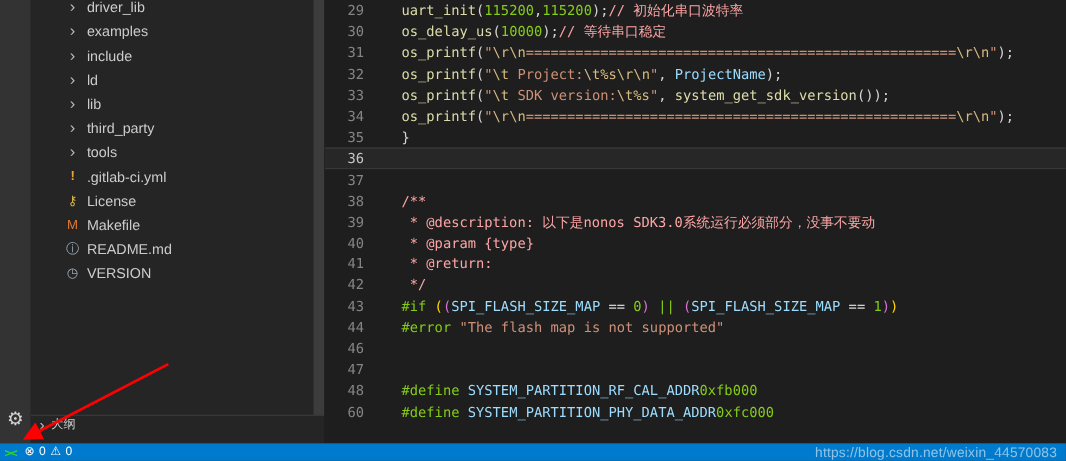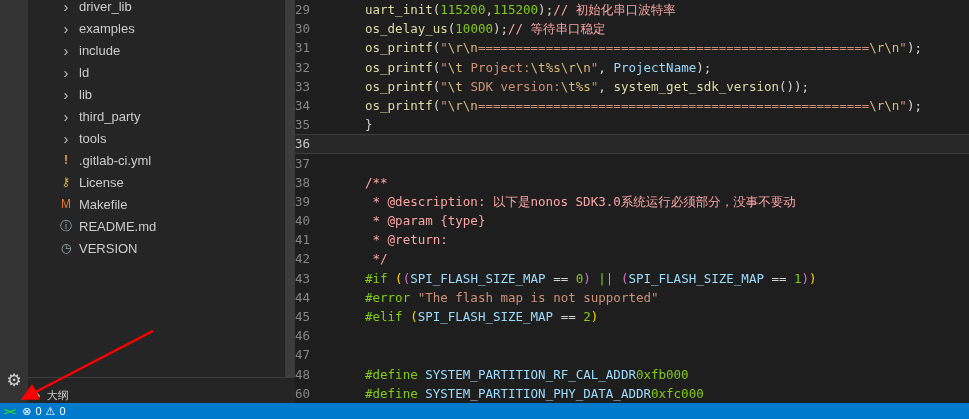--- a/index.html
+++ b/index.html
@@ -13,31 +13,31 @@
     justify-content:flex-end;align-items:center;padding-bottom:14px}
   .gear{color:#d4d4d4;font-size:17px;line-height:1;cursor:pointer}
 
   
   .sidebar{width:267px;background:#252526;flex:none;position:relative;display:flex;flex-direction:column;overflow:hidden}
   .tree{flex:1;overflow:hidden;margin-top:-5px}
   .trow{height:22px;display:flex;align-items:center;padding-left:30px;color:#cccccc;font-size:13px;cursor:pointer;white-space:nowrap}
   .ticon{width:16px;flex:none;display:inline-flex;justify-content:center;margin-right:5px;font-size:12px;line-height:1}
   .ticon.chev{font-size:15px;color:#bfbfbf;font-weight:400}
   .ticon.gitlab{font-weight:bold}
-  .outline{height:26px;flex:none;border-top:1px solid #3c3c3c;display:flex;align-items:flex-end;
+  .outline{height:26px;flex:none;border-top:1px solid #3c3c3c;display:flex;align-items:flex-start;
     padding-left:8px;color:#cccccc;font-size:11px;cursor:pointer}
   .outline .ochev{color:#bfbfbf;font-size:14px;margin-right:6px}
   .sidebar-scrollbar{position:absolute;right:0;top:0;width:10px;height:calc(100% - 26px);
     background:rgba(121,121,121,0.28)}
 
   
   .editor{flex:1;background:#1e1e1e;overflow:hidden;position:relative}
   .cline{display:flex;height:19.2px;line-height:19.2px;white-space:pre;
     font-family:"DejaVu Sans Mono","Liberation Mono",monospace;font-size:12.5px;cursor:text}
-  .lnum{width:57px;flex:none;text-align:left;color:#858585}
+  .lnum{width:57px;flex:none;text-align:center;color:#858585}
   .ltext{padding-left:13px;color:#d4d4d4}
   .cline.current{background:rgba(255,255,255,0.045);
     box-shadow:inset 0 1px 0 rgba(255,255,255,0.10), inset 0 -1px 0 rgba(255,255,255,0.10)}
   .cline.current .lnum{color:#c6c6c6}
 
   .tk-d{color:#d4d4d4}
   .tk-fn{color:#dcdcaa}
   .tk-n{color:#84cc16}
   .tk-s{color:#ce9178}
   .tk-e{color:#d7ba7d}
@@ -139,37 +139,37 @@
           <div class="cline"><span class="lnum">35</span><span class="ltext"><span class="tk-d">}</span></span></div>
           <div class="cline current"><span class="lnum">36</span><span class="ltext"></span></div>
           <div class="cline"><span class="lnum">37</span><span class="ltext"></span></div>
           <div class="cline"><span class="lnum">38</span><span class="ltext"><span class="tk-c">/**</span></span></div>
           <div class="cline"><span class="lnum">39</span><span class="ltext"><span class="tk-c"> * @description: 以下是nonos SDK3.0系统运行必须部分，没事不要动</span></span></div>
           <div class="cline"><span class="lnum">40</span><span class="ltext"><span class="tk-c"> * @param {type}</span></span></div>
           <div class="cline"><span class="lnum">41</span><span class="ltext"><span class="tk-c"> * @return:</span></span></div>
           <div class="cline"><span class="lnum">42</span><span class="ltext"><span class="tk-c"> */</span></span></div>
           <div class="cline"><span class="lnum">43</span><span class="ltext"><span class="tk-p">#if </span><span class="tk-b1">(</span><span class="tk-b2">(</span><span class="tk-m">SPI_FLASH_SIZE_MAP</span><span class="tk-d"> == </span><span class="tk-n">0</span><span class="tk-b2">)</span><span class="tk-d"> </span><span class="tk-p">||</span><span class="tk-d"> </span><span class="tk-b2">(</span><span class="tk-m">SPI_FLASH_SIZE_MAP</span><span class="tk-d"> == </span><span class="tk-n">1</span><span class="tk-b2">)</span><span class="tk-b1">)</span></span></div>
           <div class="cline"><span class="lnum">44</span><span class="ltext"><span class="tk-p">#error </span><span class="tk-s">"The flash map is not supported"</span></span></div>
-          <div class="cline"><span class="lnum">45</span><span class="ltext"><span class="tk-p">#elif </span><span class="tk-b1">(</span><span class="tk-m">SPI_FLASH_SIZE_MAP</span><span class="tk-d"> == </span><span class="tk-n">2</span><span class="tk-b1">)</span></span></div>
           <div class="cline"><span class="lnum">46</span></div>
           <div class="cline"><span class="lnum">47</span></div>
           <div class="cline"><span class="lnum">48</span><span class="ltext"><span class="tk-p">#define </span><span class="tk-m">SYSTEM_PARTITION_RF_CAL_ADDR</span><span class="tk-d"></span><span class="tk-n">0xfb000</span></span></div>
           <div class="cline"><span class="lnum">60</span><span class="ltext"><span class="tk-p">#define </span><span class="tk-m">SYSTEM_PARTITION_PHY_DATA_ADDR</span><span class="tk-d"></span><span class="tk-n">0xfc000</span></span></div>
         </div>
     </div>
   </div>
 
   <div class="statusbar">
     <div class="remote">&gt;&lt;</div>
     <div class="problems">
       <span>⊗</span>
       <span>0</span>
       <span>⚠</span>
       <span>0</span>
     </div>
+    <div class="watermark">https://blog.csdn.net/weixin_44570083</div>
   </div>
 
   <svg class="annotation" width="969" height="419" viewBox="0 0 969 419">
     <defs>
       <marker id="ah" markerWidth="7" markerHeight="7" refX="5.5" refY="3.5" orient="auto">
         <path d="M0,0 L7,3.5 L0,7 z" fill="#ff0000"></path>
       </marker>
     </defs>
     <line x1="153" y1="331" x2="24" y2="398" stroke="#ff0000" stroke-width="2.5" marker-end="url(#ah)"></line>
   </svg>

